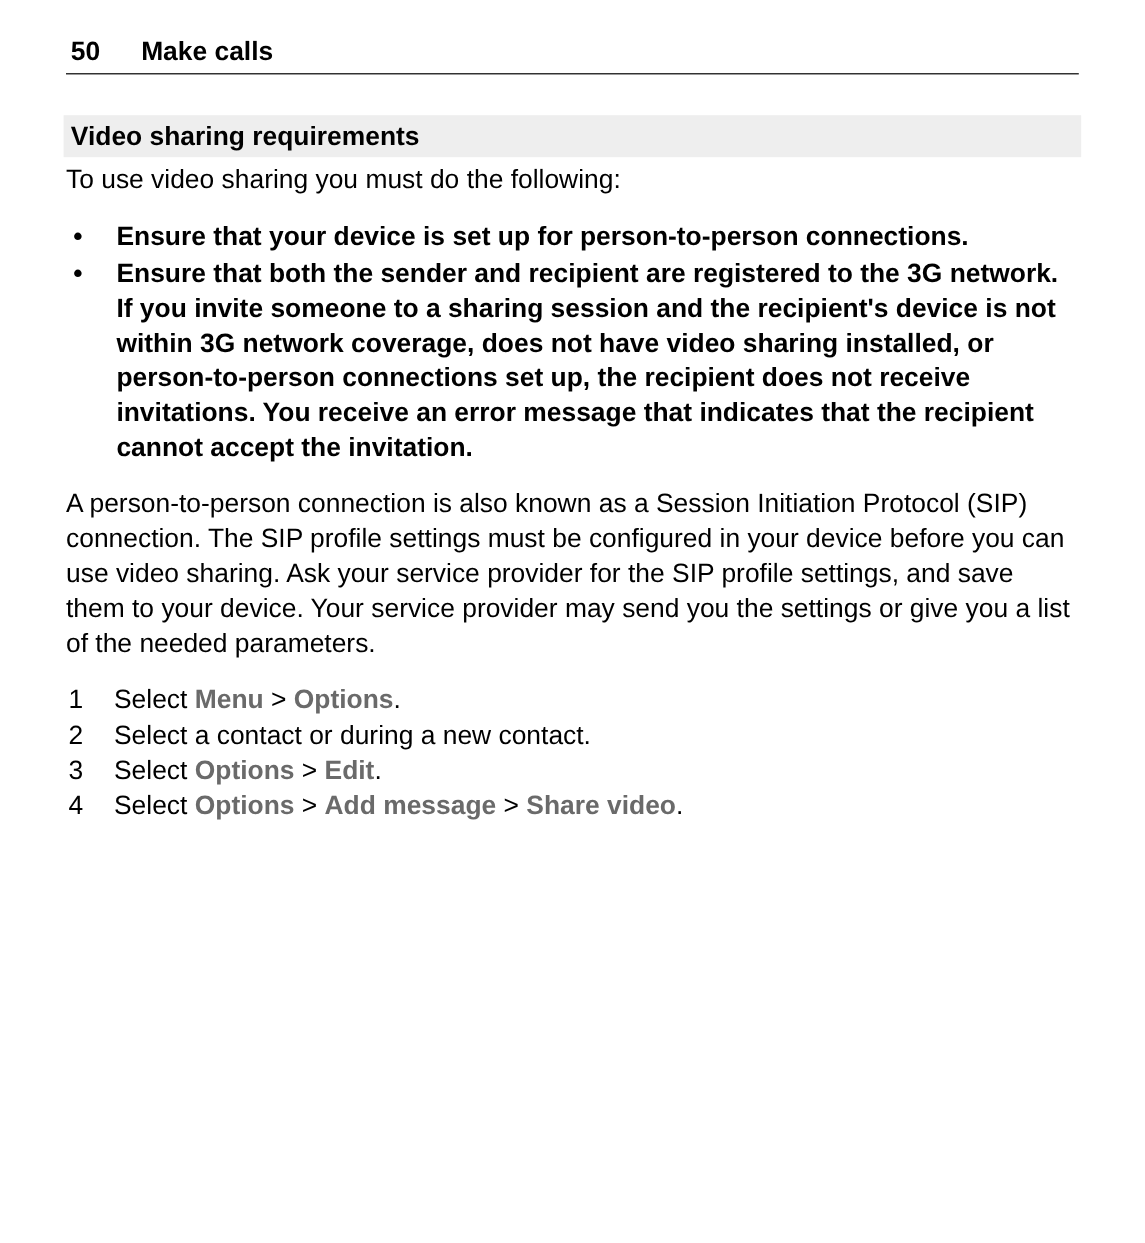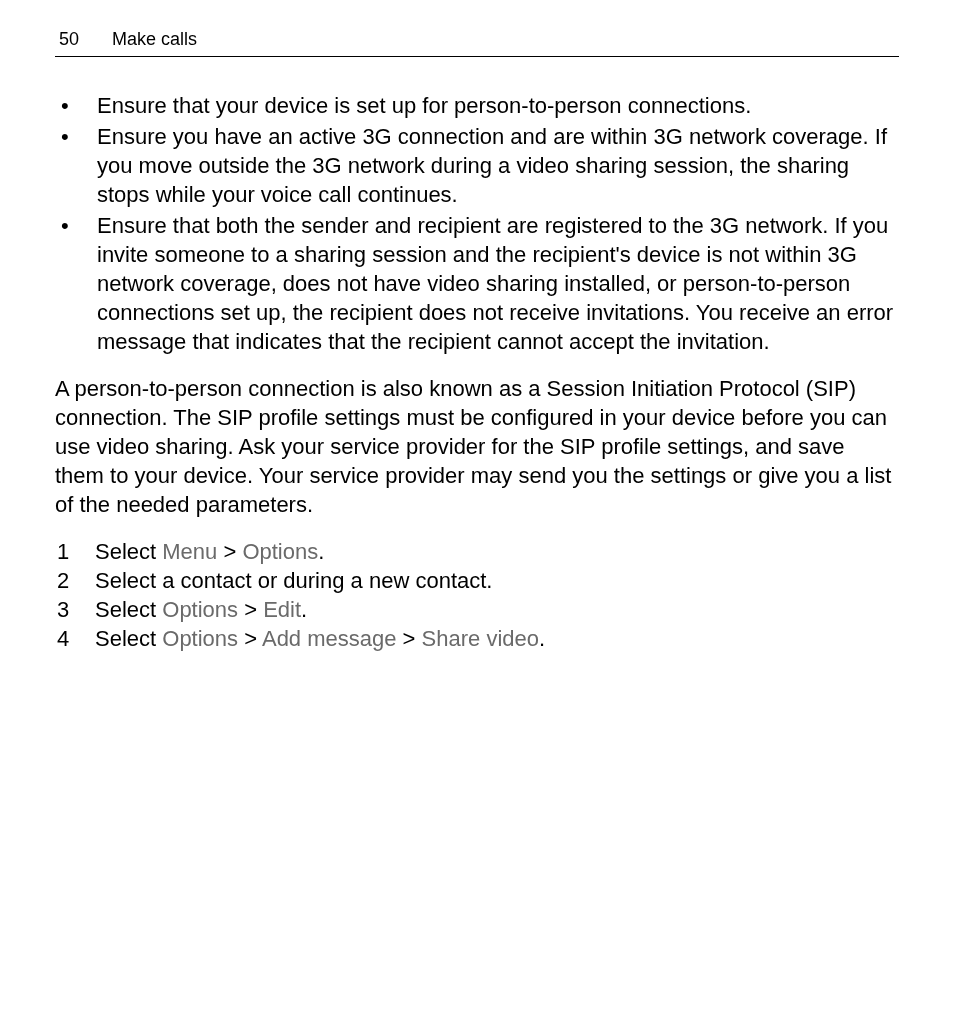--- a/index.html
+++ b/index.html
@@ -11,22 +11,22 @@
   body {
     font-family: "Segoe UI", "Helvetica Neue", Arial, sans-serif;
     color: #000;
     font-size: 22px;
     line-height: 1.32;
   }
   .page {
     padding: 28px 55px 40px 55px;
   }
   .running-head {
-    font-weight: 400;
-    font-size: 18px;
+    font-weight: 700;
+    font-size: 22px;
     padding: 0 4px 4px 4px;
     border-bottom: 1.5px solid #000;
     margin-bottom: 34px;
   }
   .running-head .pg {
     display: inline-block;
     margin-right: 28px;
   }
   .section-head {
     background: #eeeeee;
@@ -39,20 +39,21 @@
   }
   ul.bullets {
     list-style: none;
     padding: 0;
     margin: 0 0 18px 0;
   }
   ul.bullets > li {
     position: relative;
     padding-left: 42px;
     margin: 0 0 2px 0;
+    font-weight: bold;
   }
   ul.bullets > li::before {
     content: "•";
     position: absolute;
     left: 6px;
     top: 0;
     font-size: 22px;
     line-height: 1.32;
   }
   .sub-head {
@@ -71,44 +72,45 @@
     padding-left: 40px;
     margin: 0;
   }
   ol.steps > li::before {
     content: counter(step);
     position: absolute;
     left: 2px;
     top: 0;
   }
   .menu {
-    font-weight: 400;
+    font-weight: 700;
     color: #6a6a6a;
   }
   .gt {
     color: #000;
     font-weight: 400;
   }
 </style>
 </head>
 <body>
 
 <div class="page">
 
   <div class="running-head">
     <span class="pg">50</span>
     <span>Make calls</span>
   </div>
 
+  <div class="section-head">Video sharing requirements</div>
 
 
+  <p>To use video sharing you must do the following:</p>
 
   <ul class="bullets">
     <li>Ensure that your device is set up for person-to-person connections.</li>
-    <li>Ensure you have an active 3G connection and are within 3G network coverage. If you move outside the 3G network during a video sharing session, the sharing stops while your voice call continues.</li>
     <li>Ensure that both the sender and recipient are registered to the 3G network. If you invite someone to a sharing session and the recipient's device is not within 3G network coverage, does not have video sharing installed, or person-to-person connections set up, the recipient does not receive invitations. You receive an error message that indicates that the recipient cannot accept the invitation.</li>
   </ul>
 
 
 
   <p>A person-to-person connection is also known as a Session Initiation Protocol (SIP) connection. The SIP profile settings must be configured in your device before you can use video sharing. Ask your service provider for the SIP profile settings, and save them to your device. Your service provider may send you the settings or give you a list of the needed parameters.</p>
 
 
   <ol class="steps">
     <li>

